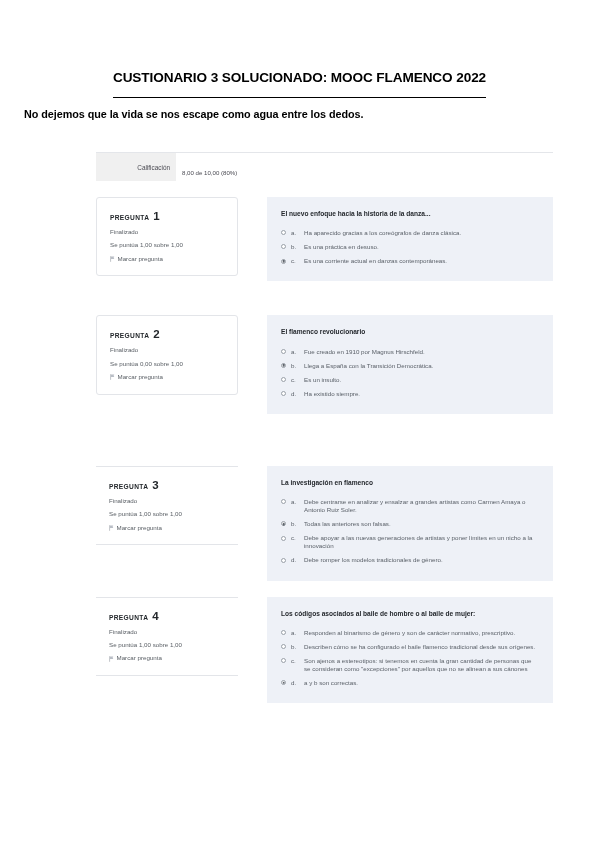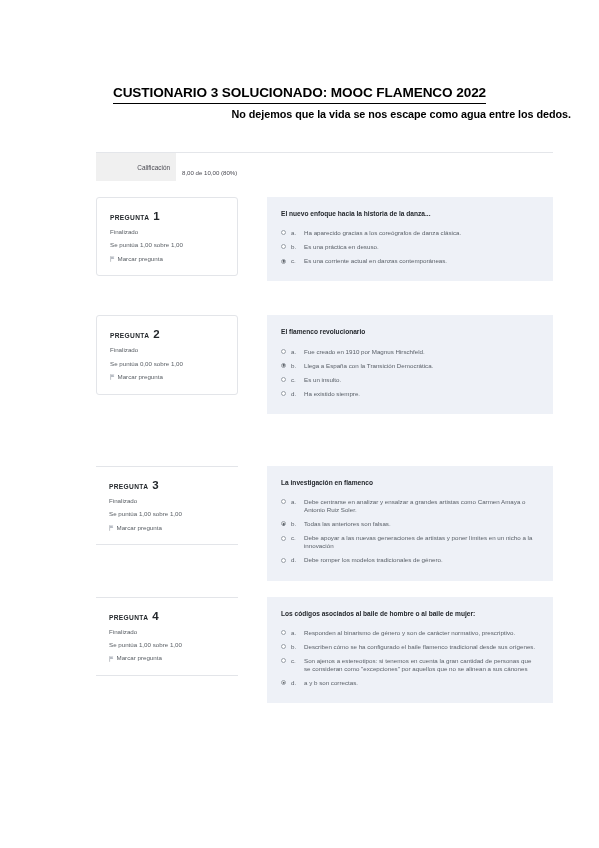--- a/index.html
+++ b/index.html
@@ -30,34 +30,34 @@
     left: 0;
     width: 599px;
     text-align: center;
     font-size: 13.6px;
     font-weight: bold;
     letter-spacing: -0.1px;
     color: #000;
   }
   .doc-title span {
     border-bottom: 1.4px solid #000;
-    padding-bottom: 3px;
+    padding-bottom: 12px;
     display: inline-block;
-    margin-top: 15px;
   }
   .doc-subtitle {
     position: absolute;
     top: 108px;
     left: 0;
     width: 571px;
-    text-align: right;
+    text-align: left;
     font-size: 10.8px;
     font-weight: bold;
     color: #000;
     letter-spacing: -0.05px;
+    padding-left: 24px;
   }
 
   
   .quiz {
     position: absolute;
     left: 96px;
     top: 152px;
     width: 457px;
   }
 

